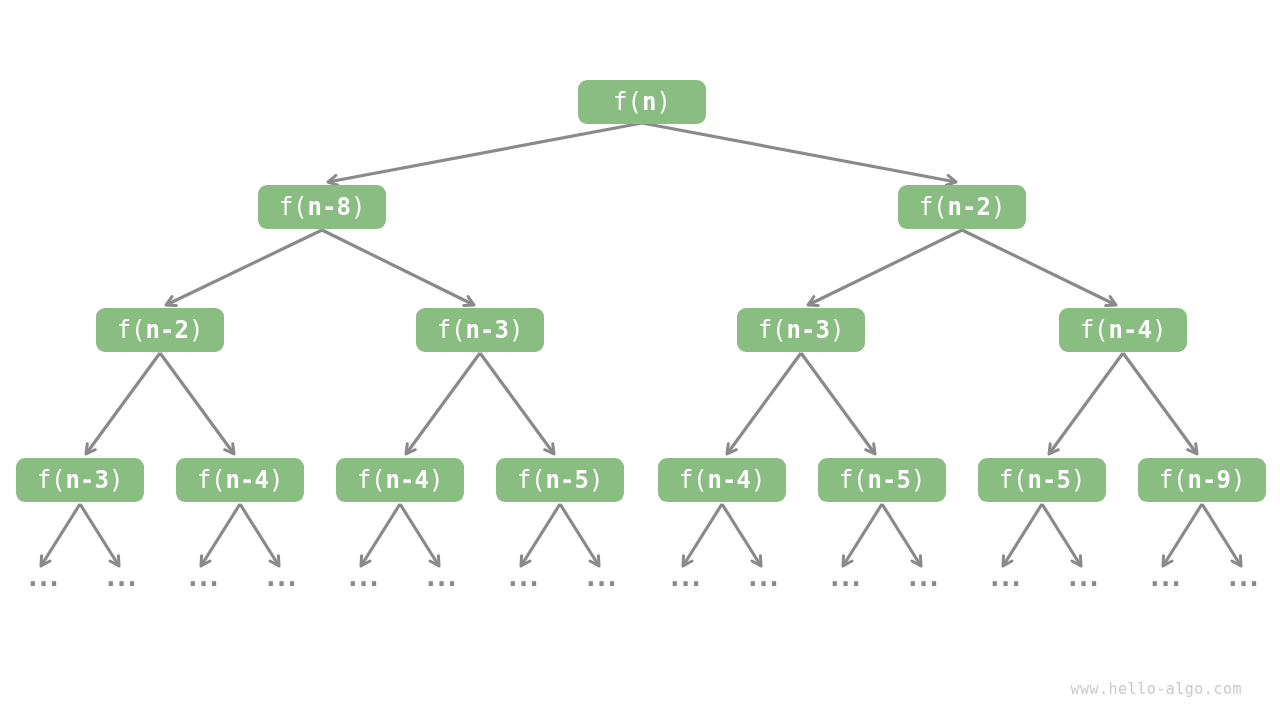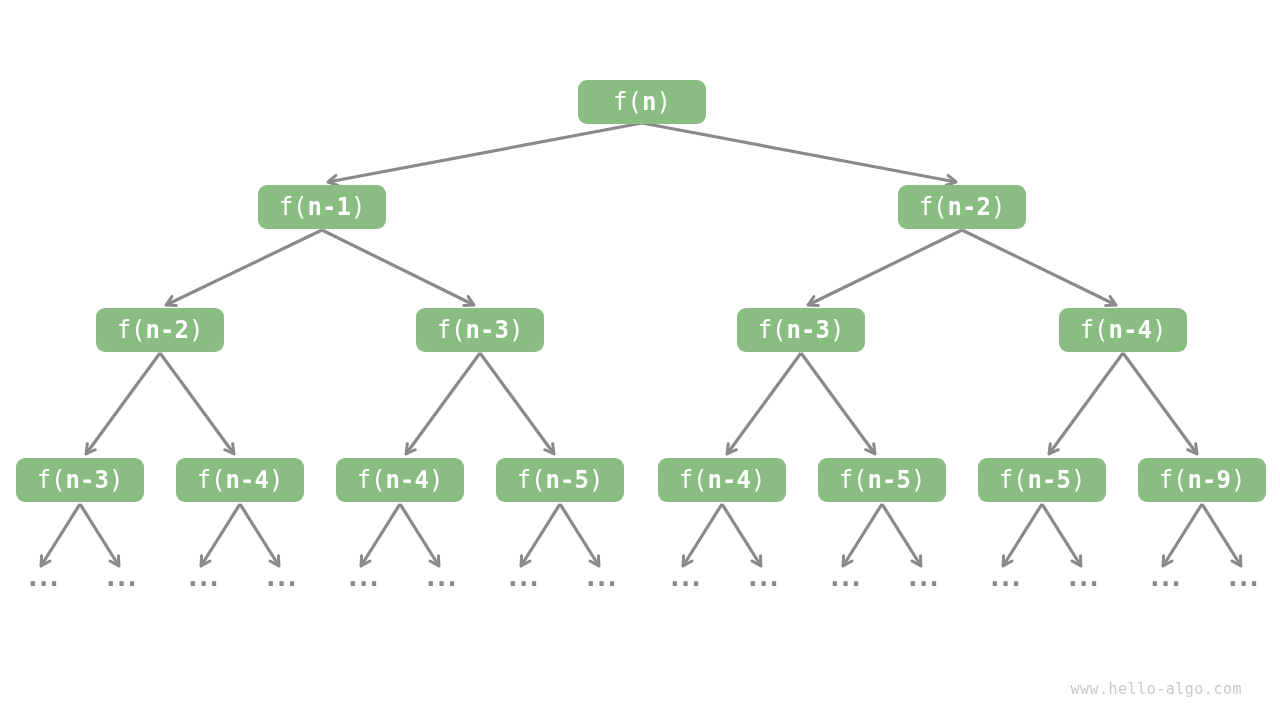--- a/index.html
+++ b/index.html
@@ -96,21 +96,21 @@
   </svg>
 
   <div class="node" style="left:578px;top:80px;">
     <span class="fence">f(</span>
       <b>n</b>
       <span class="fence">)</span>
   </div>
 
   <div class="node" style="left:258px;top:185px;">
     <span class="fence">f(</span>
-      <b>n-1</b>
+      <b>n-8</b>
       <span class="fence">)</span>
   </div>
   <div class="node" style="left:898px;top:185px;">
     <span class="fence">f(</span>
       <b>n-2</b>
       <span class="fence">)</span>
   </div>
 
   <div class="node" style="left:96px;top:308px;">
     <span class="fence">f(</span>

